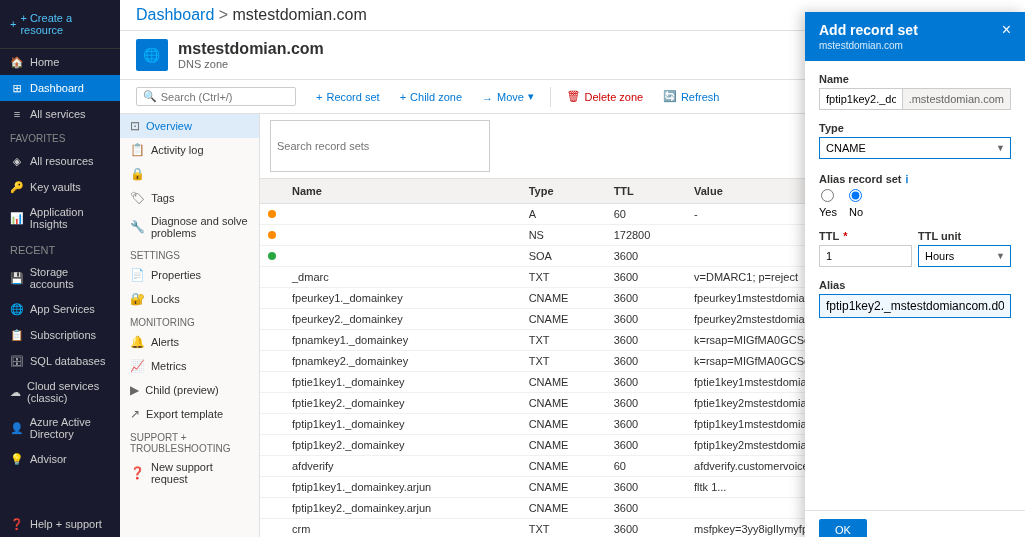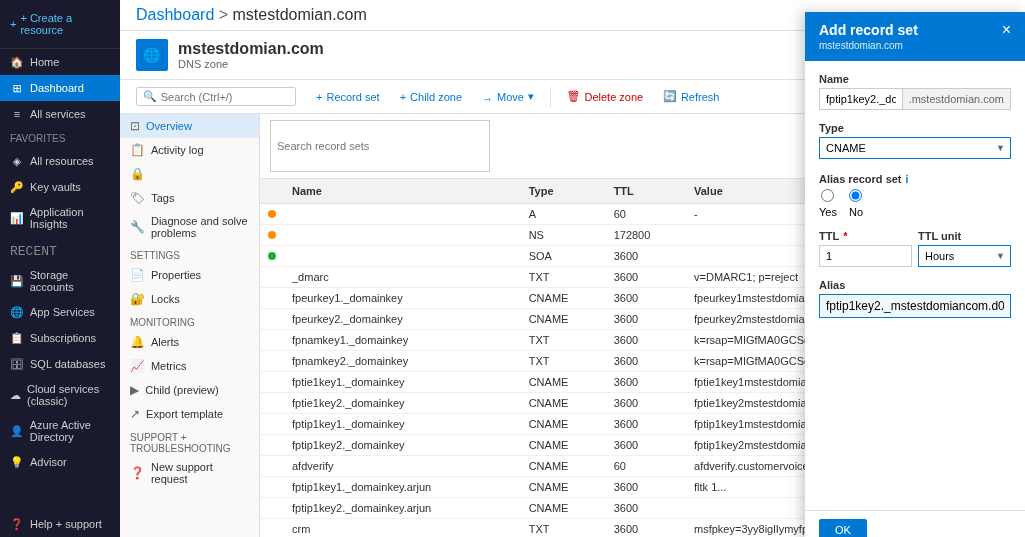--- a/index.html
+++ b/index.html
@@ -4,21 +4,21 @@
   <style>
     * { box-sizing: border-box; margin: 0; padding: 0; }
     body { font-family: 'Segoe UI', Arial, sans-serif; font-size: 12px; background: #f3f2f1; display: flex; height: 537px; overflow: hidden; }
 
     
     .sidebar { width: 120px; background: #1a1a2e; color: #ccc; display: flex; flex-direction: column; height: 100%; overflow: hidden; flex-shrink: 0; }
     .sidebar-top { padding: 8px 10px; border-bottom: 1px solid #333; }
     .sidebar-create { color: #4fc3f7; font-size: 11px; display: flex; align-items: center; gap: 4px; cursor: pointer; padding: 4px 0; }
     .sidebar-item { display: flex; align-items: center; gap: 6px; padding: 6px 10px; cursor: pointer; font-size: 11px; color: #ccc; }
     .sidebar-item.active { background: #0078d4; color: #fff; }
-    .sidebar-section { padding: 4px 10px; font-size: 13px; color: #888; text-transform: uppercase; margin-top: 4px; font-family: Liberation Mono, monospace; }
+    .sidebar-section { padding: 4px 10px; font-size: 11px; color: #888; text-transform: uppercase; margin-top: 4px; }
     .sidebar-icon { width: 14px; height: 14px; display: inline-flex; align-items: center; justify-content: center; font-size: 11px; }
     .favorites-section { font-size: 10px; color: #888; padding: 4px 10px; margin-top: 2px; }
 
     
     .main { flex: 1; display: flex; flex-direction: column; background: #fff; overflow: hidden; }
 
     
     .breadcrumb { padding: 6px 16px; font-size: 16px; color: #0078d4; background: #fff; border-bottom: 1px solid #e0e0e0; }
     .breadcrumb span { color: #666; }
 

